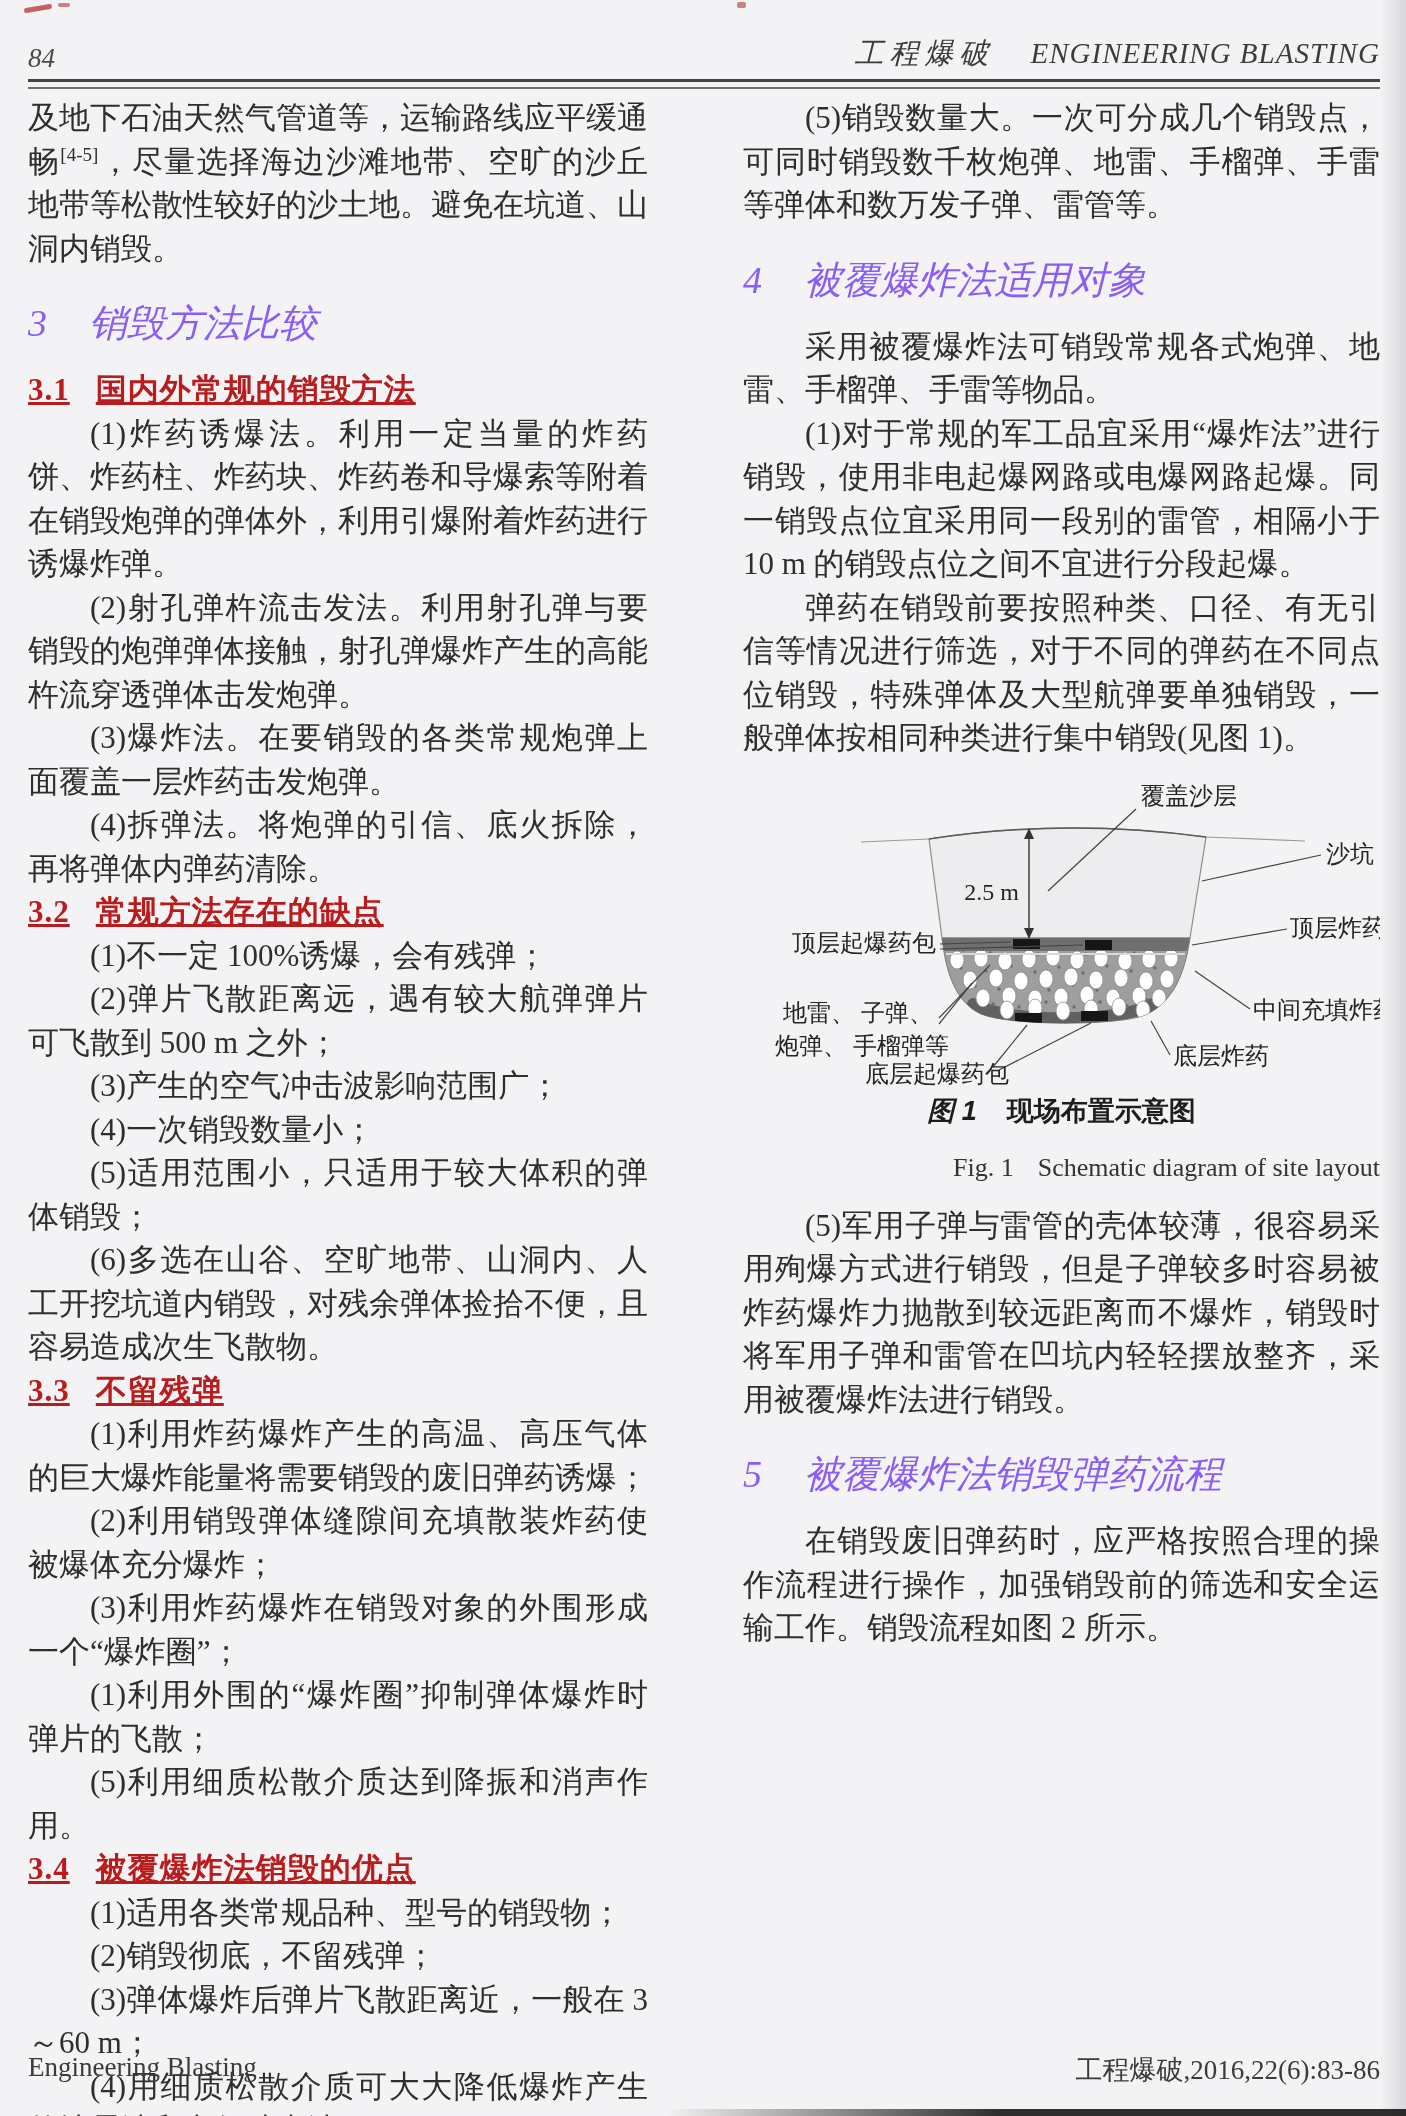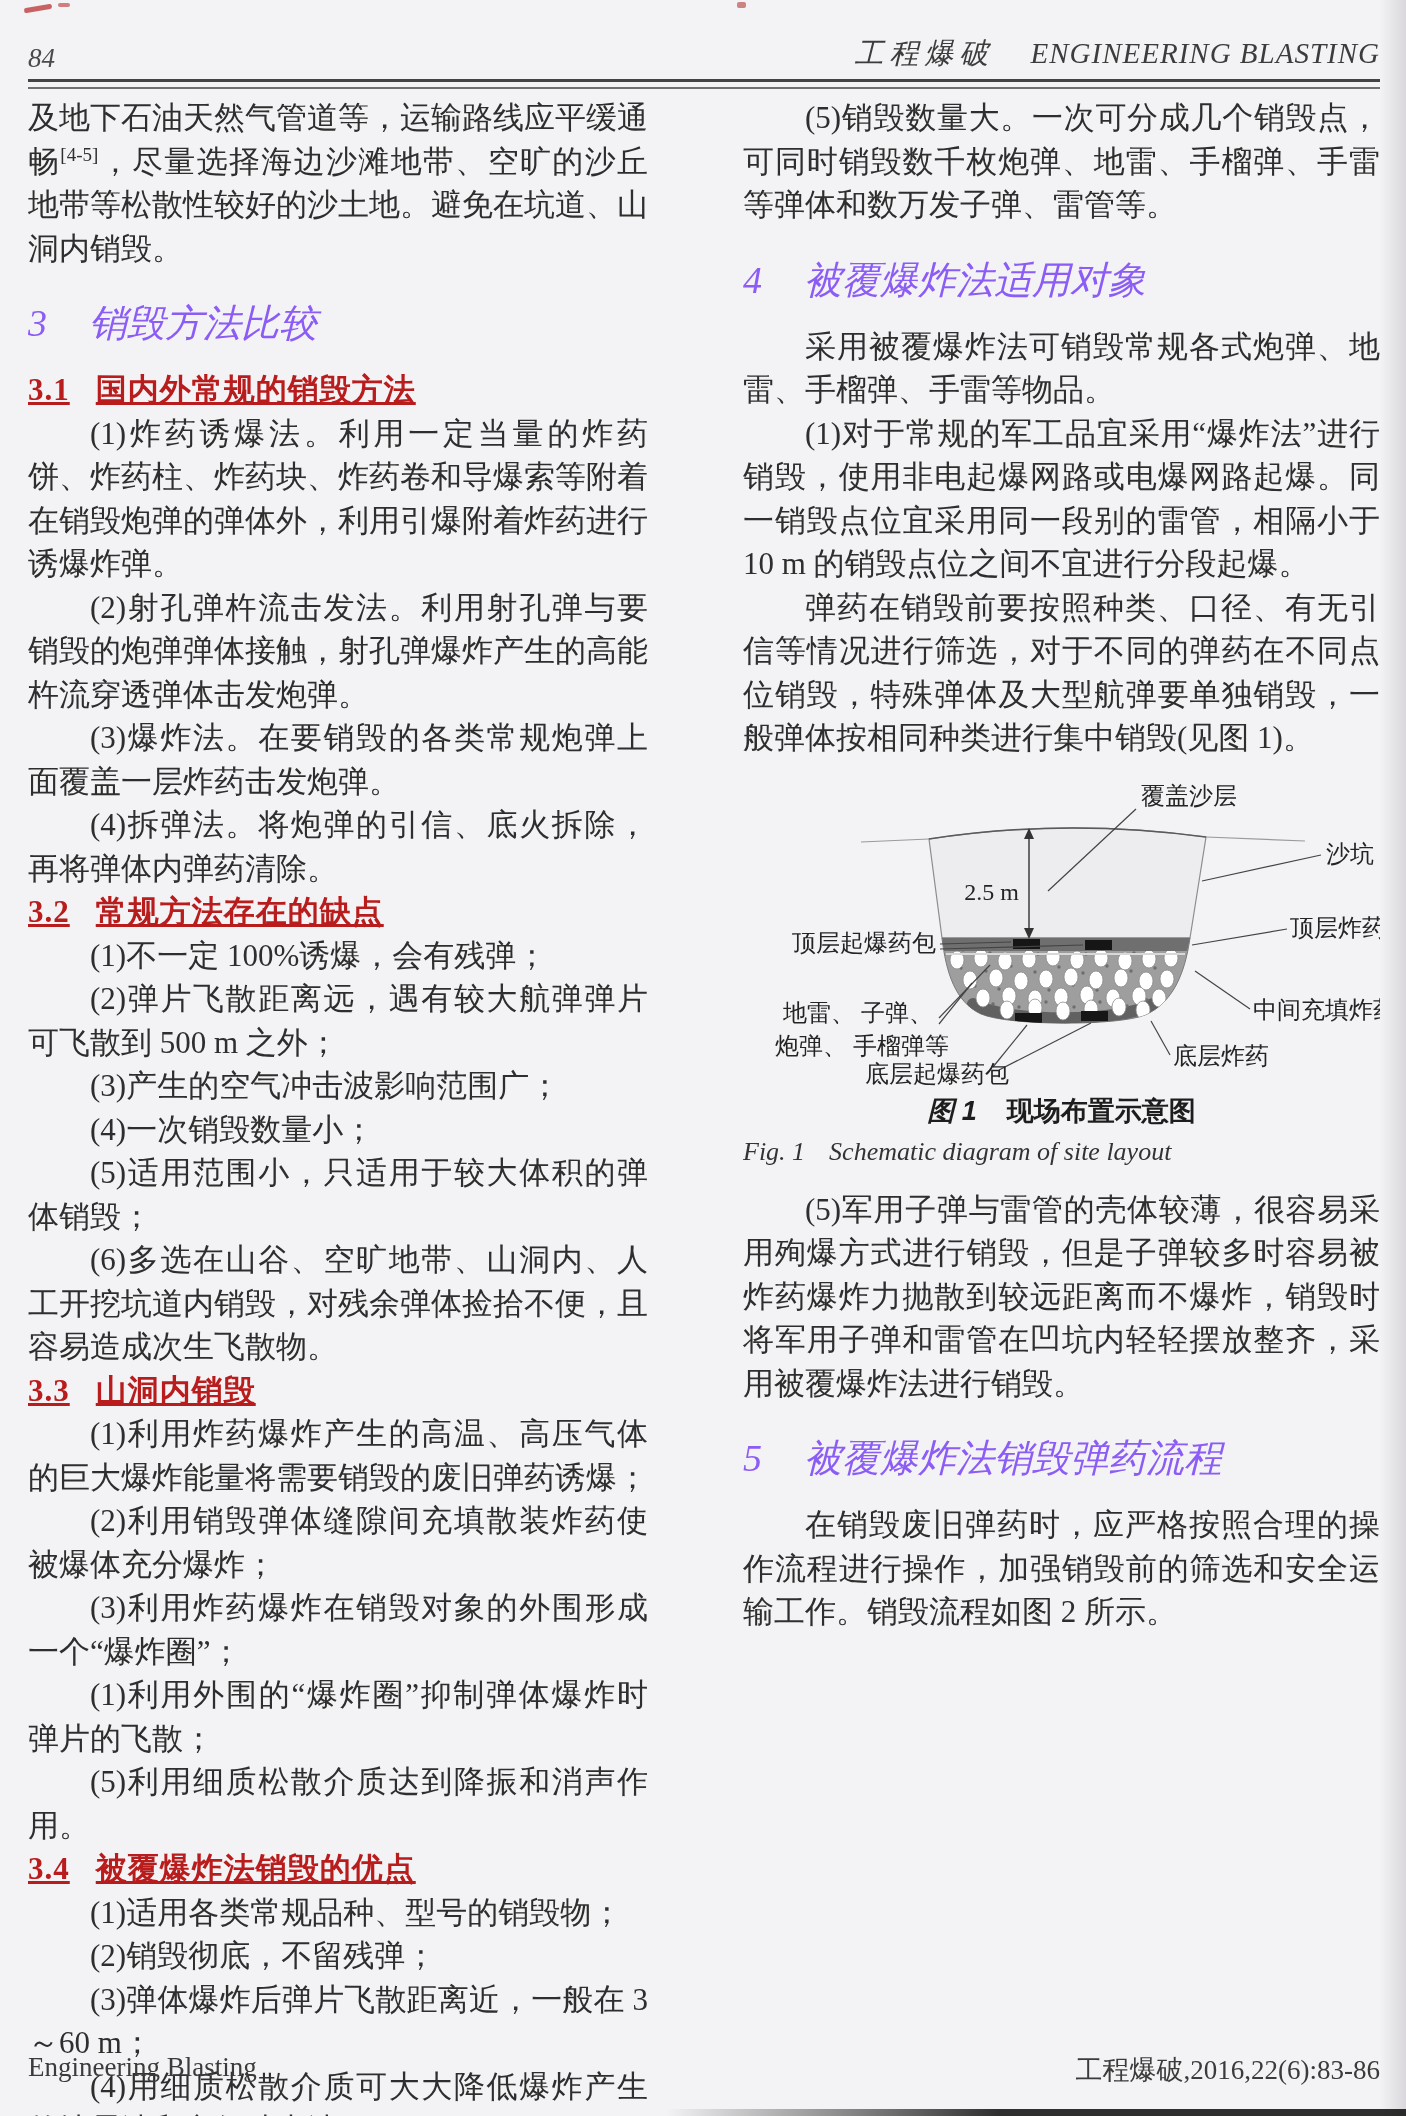--- a/index.html
+++ b/index.html
@@ -29,21 +29,21 @@
   h2.sec .num{margin-right:42px;}
   h3.sub{font-size:31px;line-height:43.5px;margin:0;font-weight:bold;
     font-family:"Liberation Sans","DejaVu Sans",sans-serif;letter-spacing:1px;color:#b91c1c;text-decoration:underline;}
   h3.sub .num{margin-right:26px;font-family:"Liberation Serif","DejaVu Serif",serif;}
   
   .fig{margin:18px 0 8px;}
   .fig svg{display:block;}
   .cap-zh{text-align:center;font-family:"Liberation Sans","DejaVu Sans",sans-serif;
     font-weight:bold;font-size:27px;line-height:38px;margin-top:4px;color:#1d1d1d;}
   .cap-zh .cap-num{margin-right:30px;font-style:italic;}
-  .cap-en{text-align:left;font-size:26px;line-height:36px;margin-top:4px;color:#333;font-style:italic;}
+  .cap-en{text-align:right;font-size:26px;line-height:36px;margin-top:20px;color:#333;}
   .cap-en .cap-num{margin-right:24px;}
   p.after-fig{margin-top:18px !important;}
   
   .ftr{position:absolute;left:28px;right:26px;top:2052px;display:flex;justify-content:space-between;
     font-size:27px;color:#3b3b3b;}
   
   .fl{font-size:24px;fill:#242424;font-family:"Liberation Serif","DejaVu Serif",serif;}
   
   .edge-shade{position:absolute;top:0;right:0;width:26px;height:100%;
     background:linear-gradient(to right,rgba(95,90,100,0),rgba(80,75,88,0.16));pointer-events:none;}
@@ -78,21 +78,21 @@
     <p class="ind">(4)拆弹法。将炮弹的引信、底火拆除，再将弹体内弹药清除。</p>
 
     <h3 class="sub"><span class="num">3.2</span><span>常规方法存在的缺点</span></h3>
     <p class="ind">(1)不一定 100%诱爆，会有残弹；</p>
     <p class="ind">(2)弹片飞散距离远，遇有较大航弹弹片可飞散到 500 m 之外；</p>
     <p class="ind">(3)产生的空气冲击波影响范围广；</p>
     <p class="ind">(4)一次销毁数量小；</p>
     <p class="ind">(5)适用范围小，只适用于较大体积的弹体销毁；</p>
     <p class="ind">(6)多选在山谷、空旷地带、山洞内、人工开挖坑道内销毁，对残余弹体捡拾不便，且容易造成次生飞散物。</p>
 
-    <h3 class="sub"><span class="num">3.3</span><span>山洞内销毁</span></h3>
+    <h3 class="sub"><span class="num">3.3</span><span>不留残弹</span></h3>
     <p class="ind">(1)利用炸药爆炸产生的高温、高压气体的巨大爆炸能量将需要销毁的废旧弹药诱爆；</p>
     <p class="ind">(2)利用销毁弹体缝隙间充填散装炸药使被爆体充分爆炸；</p>
     <p class="ind">(3)利用炸药爆炸在销毁对象的外围形成一个“爆炸圈”；</p>
     <p class="ind">(1)利用外围的“爆炸圈”抑制弹体爆炸时弹片的飞散；</p>
     <p class="ind">(5)利用细质松散介质达到降振和消声作用。</p>
 
     <h3 class="sub"><span class="num">3.4</span><span>被覆爆炸法销毁的优点</span></h3>
     <p class="ind">(1)适用各类常规品种、型号的销毁物；</p>
     <p class="ind">(2)销毁彻底，不留残弹；</p>
     <p class="ind">(3)弹体爆炸后弹片飞散距离近，一般在 3～60 m；</p>

